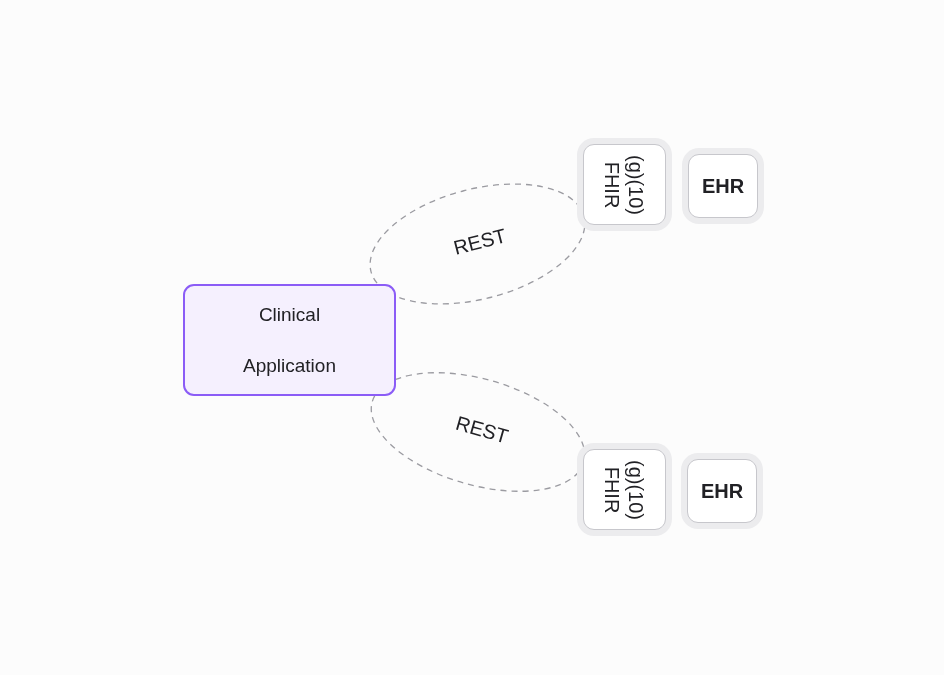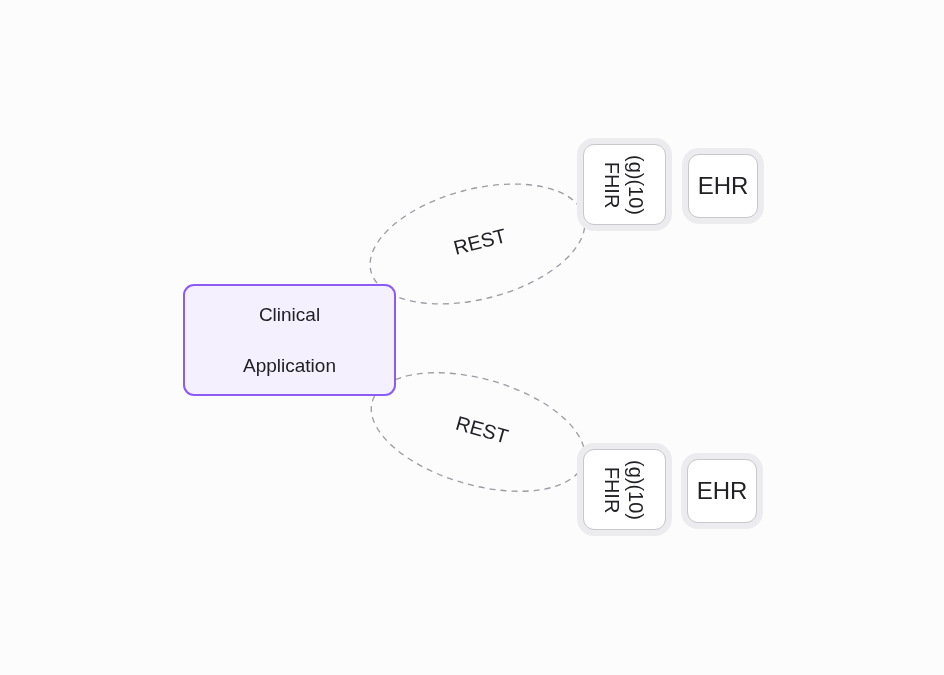--- a/index.html
+++ b/index.html
@@ -56,21 +56,21 @@
   .node-ehr-top{left:682px;top:148px;width:82px;height:76px;}
   .node-fhir-bottom{left:577px;top:443px;width:95px;height:93px;}
   .node-ehr-bottom{left:681px;top:453px;width:82px;height:76px;}
   .rot-label{
     transform:rotate(90deg);
     text-align:center;
     font-size:20px;line-height:24px;
     white-space:nowrap;
   }
   .rot-label span{display:block;}
-  .ehr-label{font-size:24px;}
+  .ehr-label{font-size:20px;font-weight:bold;}
 </style>
 </head>
 <body>
 
 <div class="canvas">
 
   <svg class="edge-svg" width="944" height="675" viewBox="0 0 944 675">
     <ellipse cx="477.5" cy="244" rx="110" ry="55" transform="rotate(-14.5 477.5 244)" fill="none" style="stroke:var(--edge-stroke)" stroke-width="1.3" stroke-dasharray="6 5"></ellipse>
     <ellipse cx="478" cy="432" rx="110" ry="53" transform="rotate(16 478 432)" fill="none" style="stroke:var(--edge-stroke)" stroke-width="1.3" stroke-dasharray="6 5"></ellipse>
   </svg>

